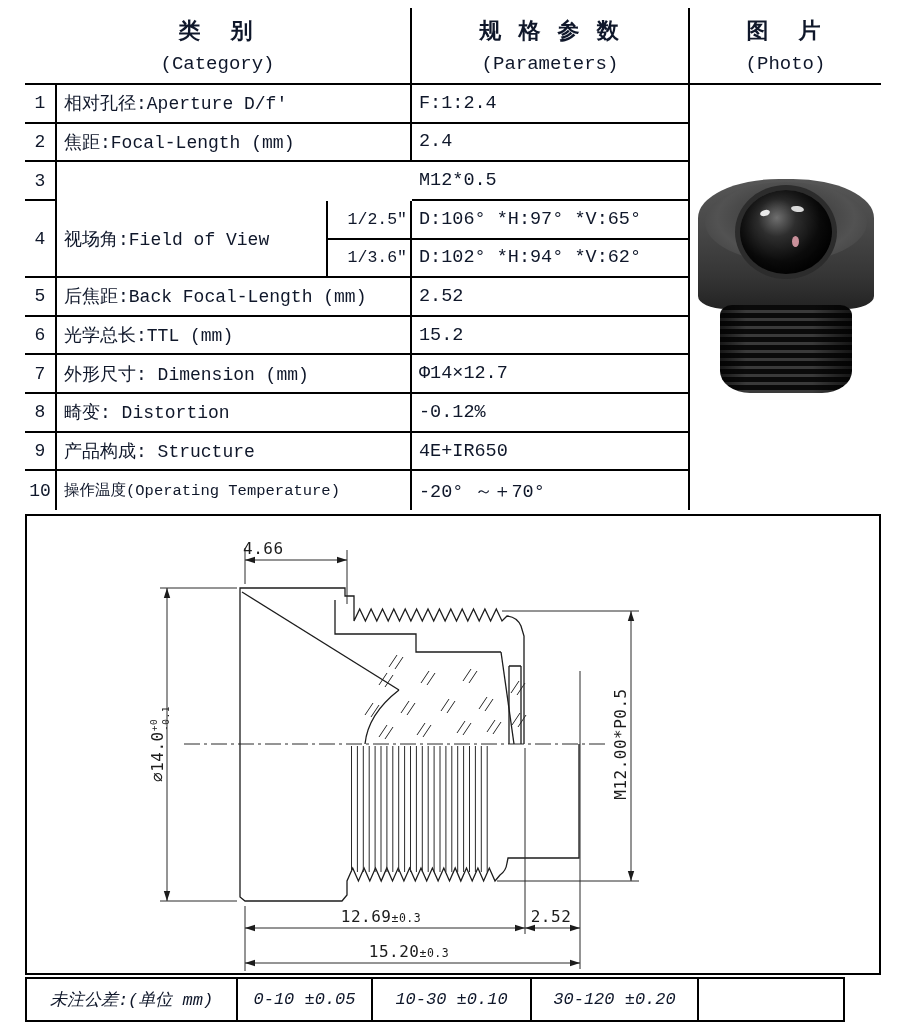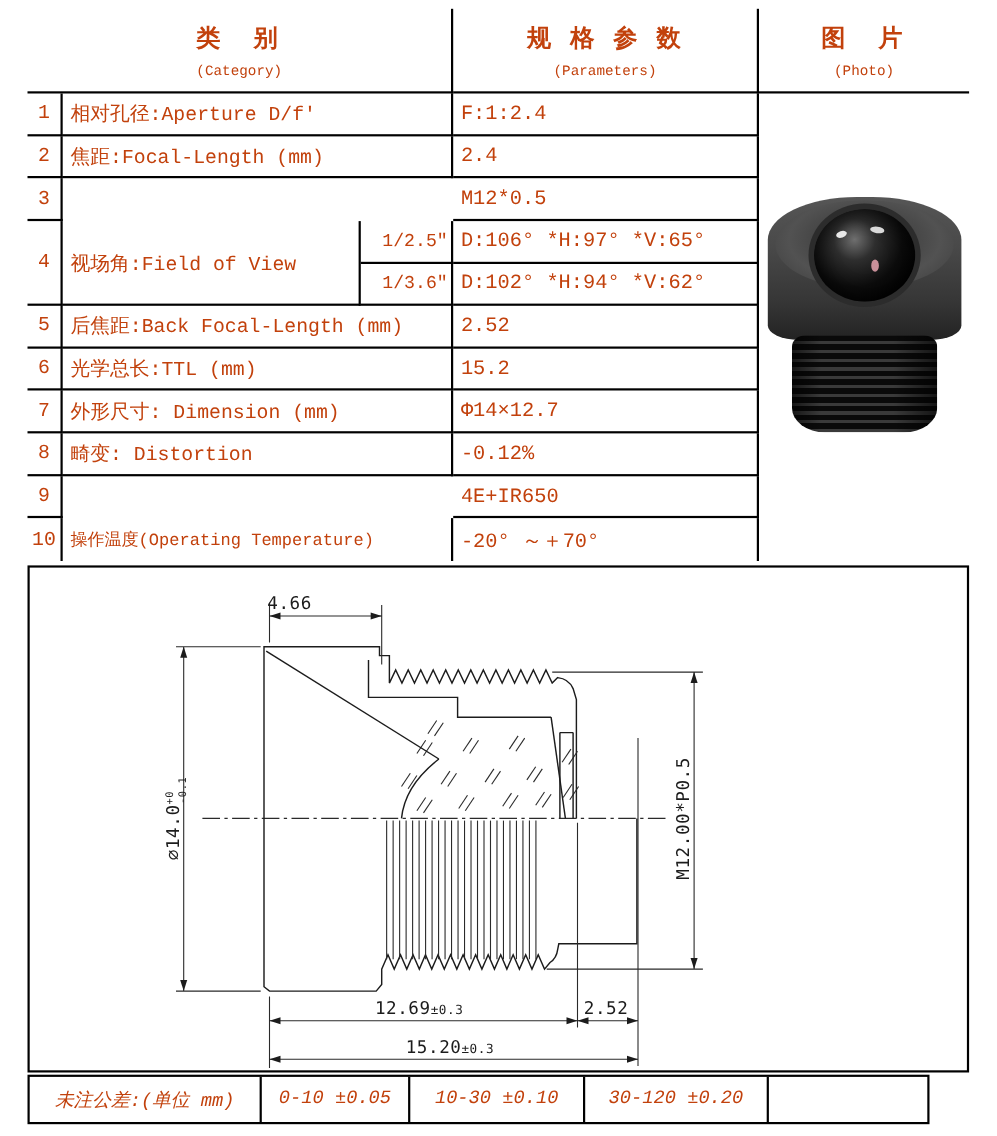--- a/index.html
+++ b/index.html
@@ -1,29 +1,29 @@
 <!DOCTYPE html>
 <html><head>
 <meta charset="utf-8">
 <style>
   html,body{margin:0;padding:0;background:#fff;}
   .page{position:relative;width:906px;height:1033px;background:#ffffff;overflow:hidden;
-        font-family:"Liberation Mono","DejaVu Sans Mono",monospace;color:#c2410c;}
+        font-family:"Liberation Mono","DejaVu Sans Mono",monospace;color:#0f172a;}
   
   .spec-table{position:absolute;left:25px;top:8px;width:856px;height:502px;box-sizing:border-box;
 from    border:2px solid #000;display:grid;background:#fff;
     grid-template-columns:32px 271px 84px 278px 1fr;
     grid-template-rows:77px repeat(11,1fr);}
   .cell{border-right:2px solid #000;border-bottom:2px solid #000;display:flex;align-items:center;
         box-sizing:border-box;overflow:hidden;white-space:nowrap;}
   .no-br{border-right:none;}
   .no-bb{border-bottom:none;}
   .hcell{flex-direction:column;justify-content:center;gap:7px;}
   .h-zh{font-size:22px;letter-spacing:4px;font-weight:600;}
-  .h-en{font-size:13px;letter-spacing:0;}
+  .h-en{font-size:19px;letter-spacing:0;}
   .num{justify-content:center;font-size:18px;}
   .label{padding-left:7px;font-size:18px;}
   .label.small{font-size:15.5px;}
   .value{padding-left:7px;font-size:18.5px;}
   .sub{justify-content:flex-end;padding-right:3px;font-size:16.5px;}
   
   .photo-cell{justify-content:center;}
   .lens-photo{position:relative;width:180px;height:216px;margin-top:-22px;}
   .lens-head{position:absolute;top:0;left:2px;width:176px;height:130px;
     background:linear-gradient(180deg,#565656 0%,#494949 35%,#353535 75%,#232323 100%);
@@ -108,20 +108,21 @@
 
     <div class="cell num" style="grid-area:9/1/10/2">7</div>
     <div class="cell label" style="grid-area:9/2/10/4">外形尺寸: Dimension (mm)</div>
     <div class="cell value" style="grid-area:9/4/10/5">Φ14×12.7</div>
 
     <div class="cell num" style="grid-area:10/1/11/2">8</div>
     <div class="cell label" style="grid-area:10/2/11/4">畸变: Distortion</div>
     <div class="cell value" style="grid-area:10/4/11/5">-0.12%</div>
 
     <div class="cell num" style="grid-area:11/1/12/2">9</div>
+    <div class="cell label" style="grid-area:11/2/12/4">产品构成: Structure</div>
     <div class="cell value" style="grid-area:11/4/12/5">4E+IR650</div>
 
     <div class="cell num no-bb" style="grid-area:12/1/13/2">10</div>
     <div class="cell label small no-bb" style="grid-area:12/2/13/4">操作温度(Operating Temperature)</div>
     <div class="cell value no-bb" style="grid-area:12/4/13/5">-20° ～＋70°</div>
 
     <div class="cell no-br no-bb photo-cell" style="grid-area:2/5/13/6">
       <div class="lens-photo">
         <div class="lens-head">
           <div class="lens-top-face"></div>

